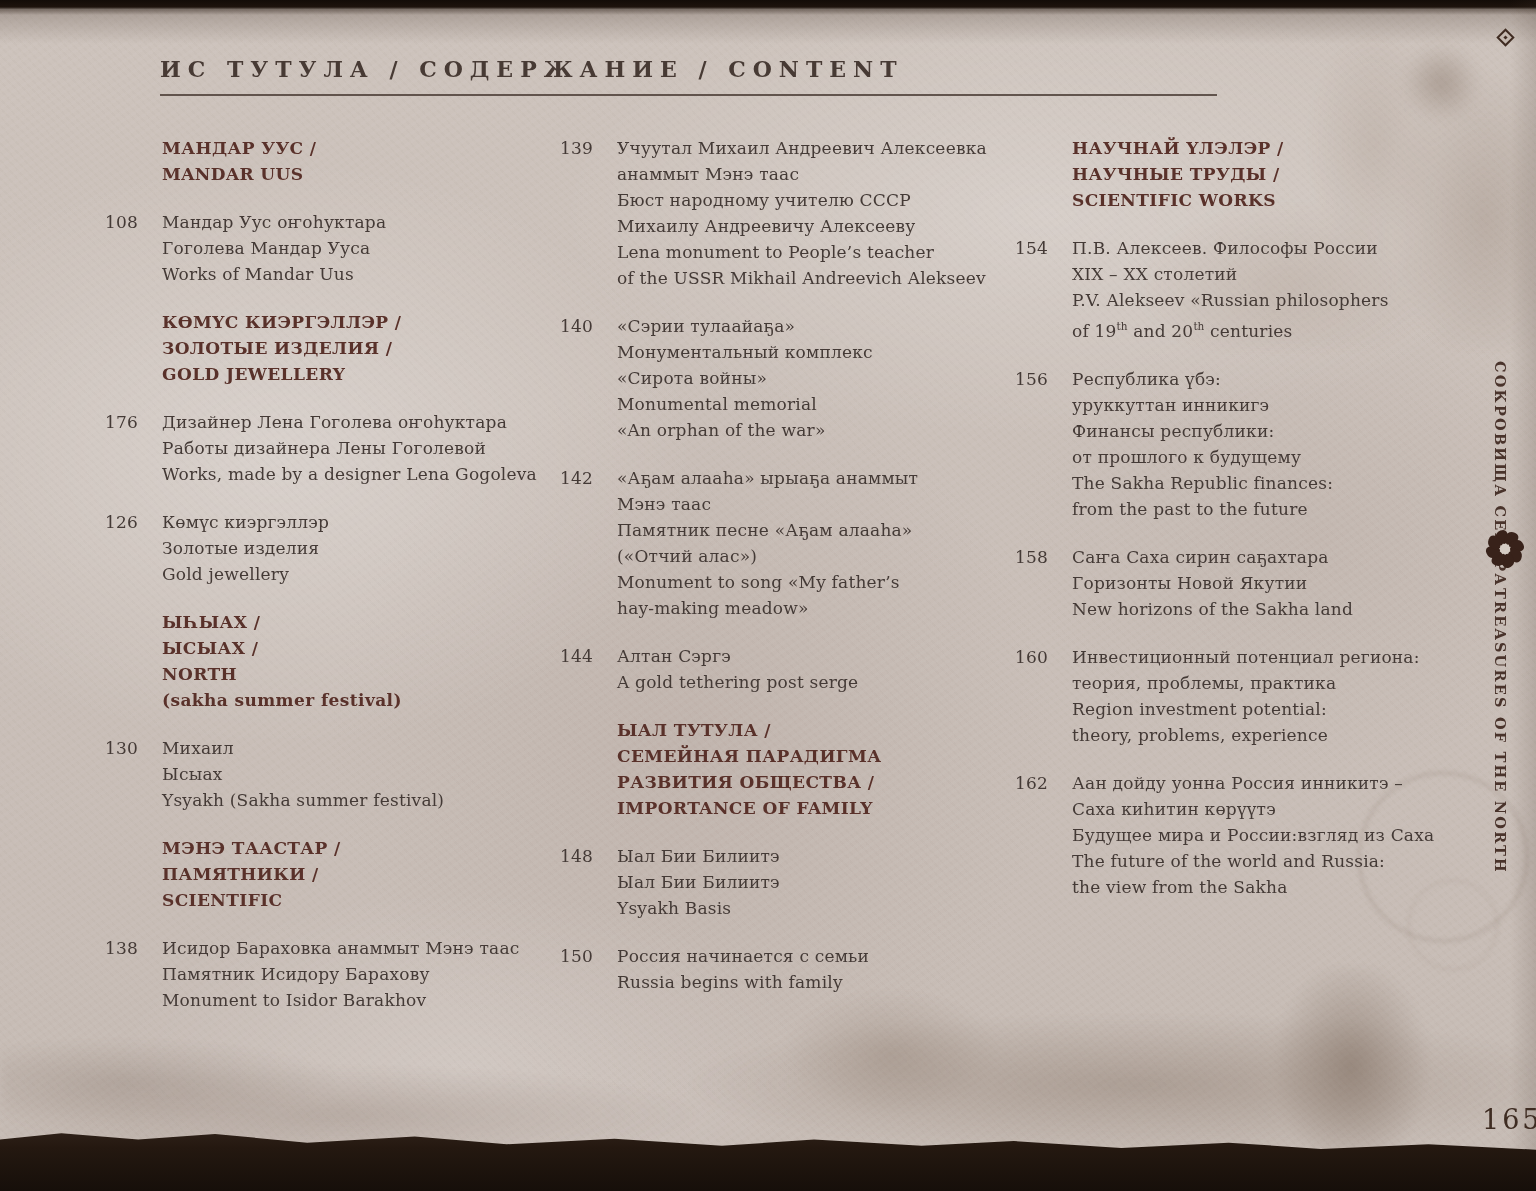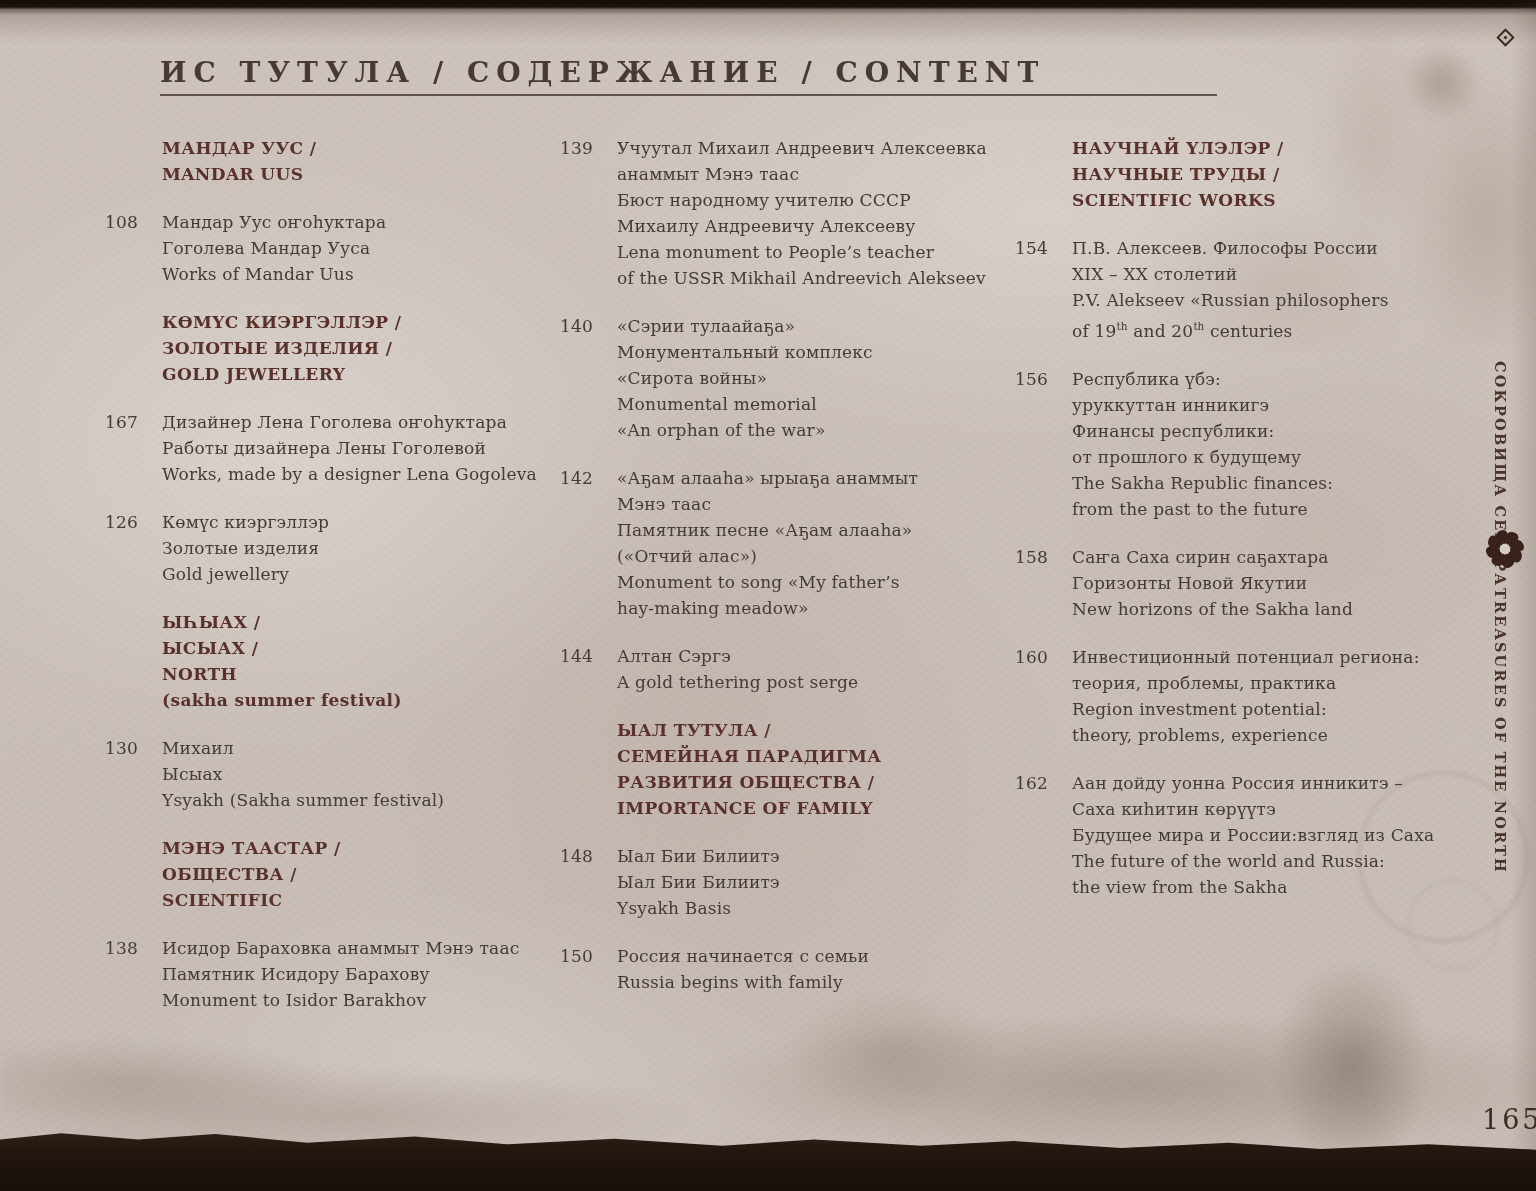--- a/index.html
+++ b/index.html
@@ -72,21 +72,21 @@
     background:linear-gradient(to right,rgba(70,55,45,0),rgba(70,55,45,0.16));
   }
   .edge-bottom{
     position:absolute;left:0;right:0;bottom:0;height:78px;pointer-events:none;
     background:linear-gradient(to bottom,#3a2a20 0%,#241810 45%,#160f0a 100%);
     clip-path:polygon(0 34%,4% 26%,9% 34%,14% 27%,20% 38%,27% 30%,33% 40%,40% 33%,47% 42%,53% 34%,60% 42%,66% 36%,73% 45%,80% 38%,86% 46%,93% 40%,100% 47%,100% 100%,0 100%);
   }
   
   .page-header{
     position:absolute;left:160px;top:56px;
-    font-size:28px;font-weight:bold;letter-spacing:7px;color:#473a34;white-space:nowrap;
+    font-size:22px;font-weight:bold;letter-spacing:7px;color:#473a34;white-space:nowrap;
   }
   .header-rule{
     position:absolute;left:160px;top:94px;width:1057px;height:2px;
     background:var(--rule);opacity:.85;
   }
   
   .toc-col{position:absolute;top:135px;font-size:17px;line-height:26px;letter-spacing:.2px;}
   .col-1{left:105px;width:458px;}
   .col-2{left:560px;width:455px;}
   .col-3{left:1015px;width:448px;}
@@ -154,21 +154,21 @@
       </div>
     </div>
     <div class="block heading">
       <div class="lines">
         <div class="line">КӨМҮС КИЭРГЭЛЛЭР /</div>
         <div class="line">ЗОЛОТЫЕ ИЗДЕЛИЯ /</div>
         <div class="line">GOLD JEWELLERY</div>
       </div>
     </div>
     <div class="block entry">
-      <div class="num">167</div>
+      <div class="num">176</div>
       <div class="lines">
         <div class="line">Дизайнер Лена Гоголева оҥоһуктара</div>
         <div class="line">Работы дизайнера Лены Гоголевой</div>
         <div class="line">Works, made by a designer Lena Gogoleva</div>
       </div>
     </div>
     <div class="block entry">
       <div class="num">126</div>
       <div class="lines">
         <div class="line">Көмүс киэргэллэр</div>
@@ -188,21 +188,21 @@
       <div class="num">130</div>
       <div class="lines">
         <div class="line">Михаил</div>
         <div class="line">Ысыах</div>
         <div class="line">Ysyakh (Sakha summer festival)</div>
       </div>
     </div>
     <div class="block heading">
       <div class="lines">
         <div class="line">МЭНЭ ТААСТАР /</div>
-        <div class="line">ОБЩЕСТВА /</div>
+        <div class="line">ПАМЯТНИКИ /</div>
         <div class="line">SCIENTIFIC</div>
       </div>
     </div>
     <div class="block entry">
       <div class="num">138</div>
       <div class="lines">
         <div class="line">Исидор Бараховка анаммыт Мэнэ таас</div>
         <div class="line">Памятник Исидору Барахову</div>
         <div class="line">Monument to Isidor Barakhov</div>
       </div>

